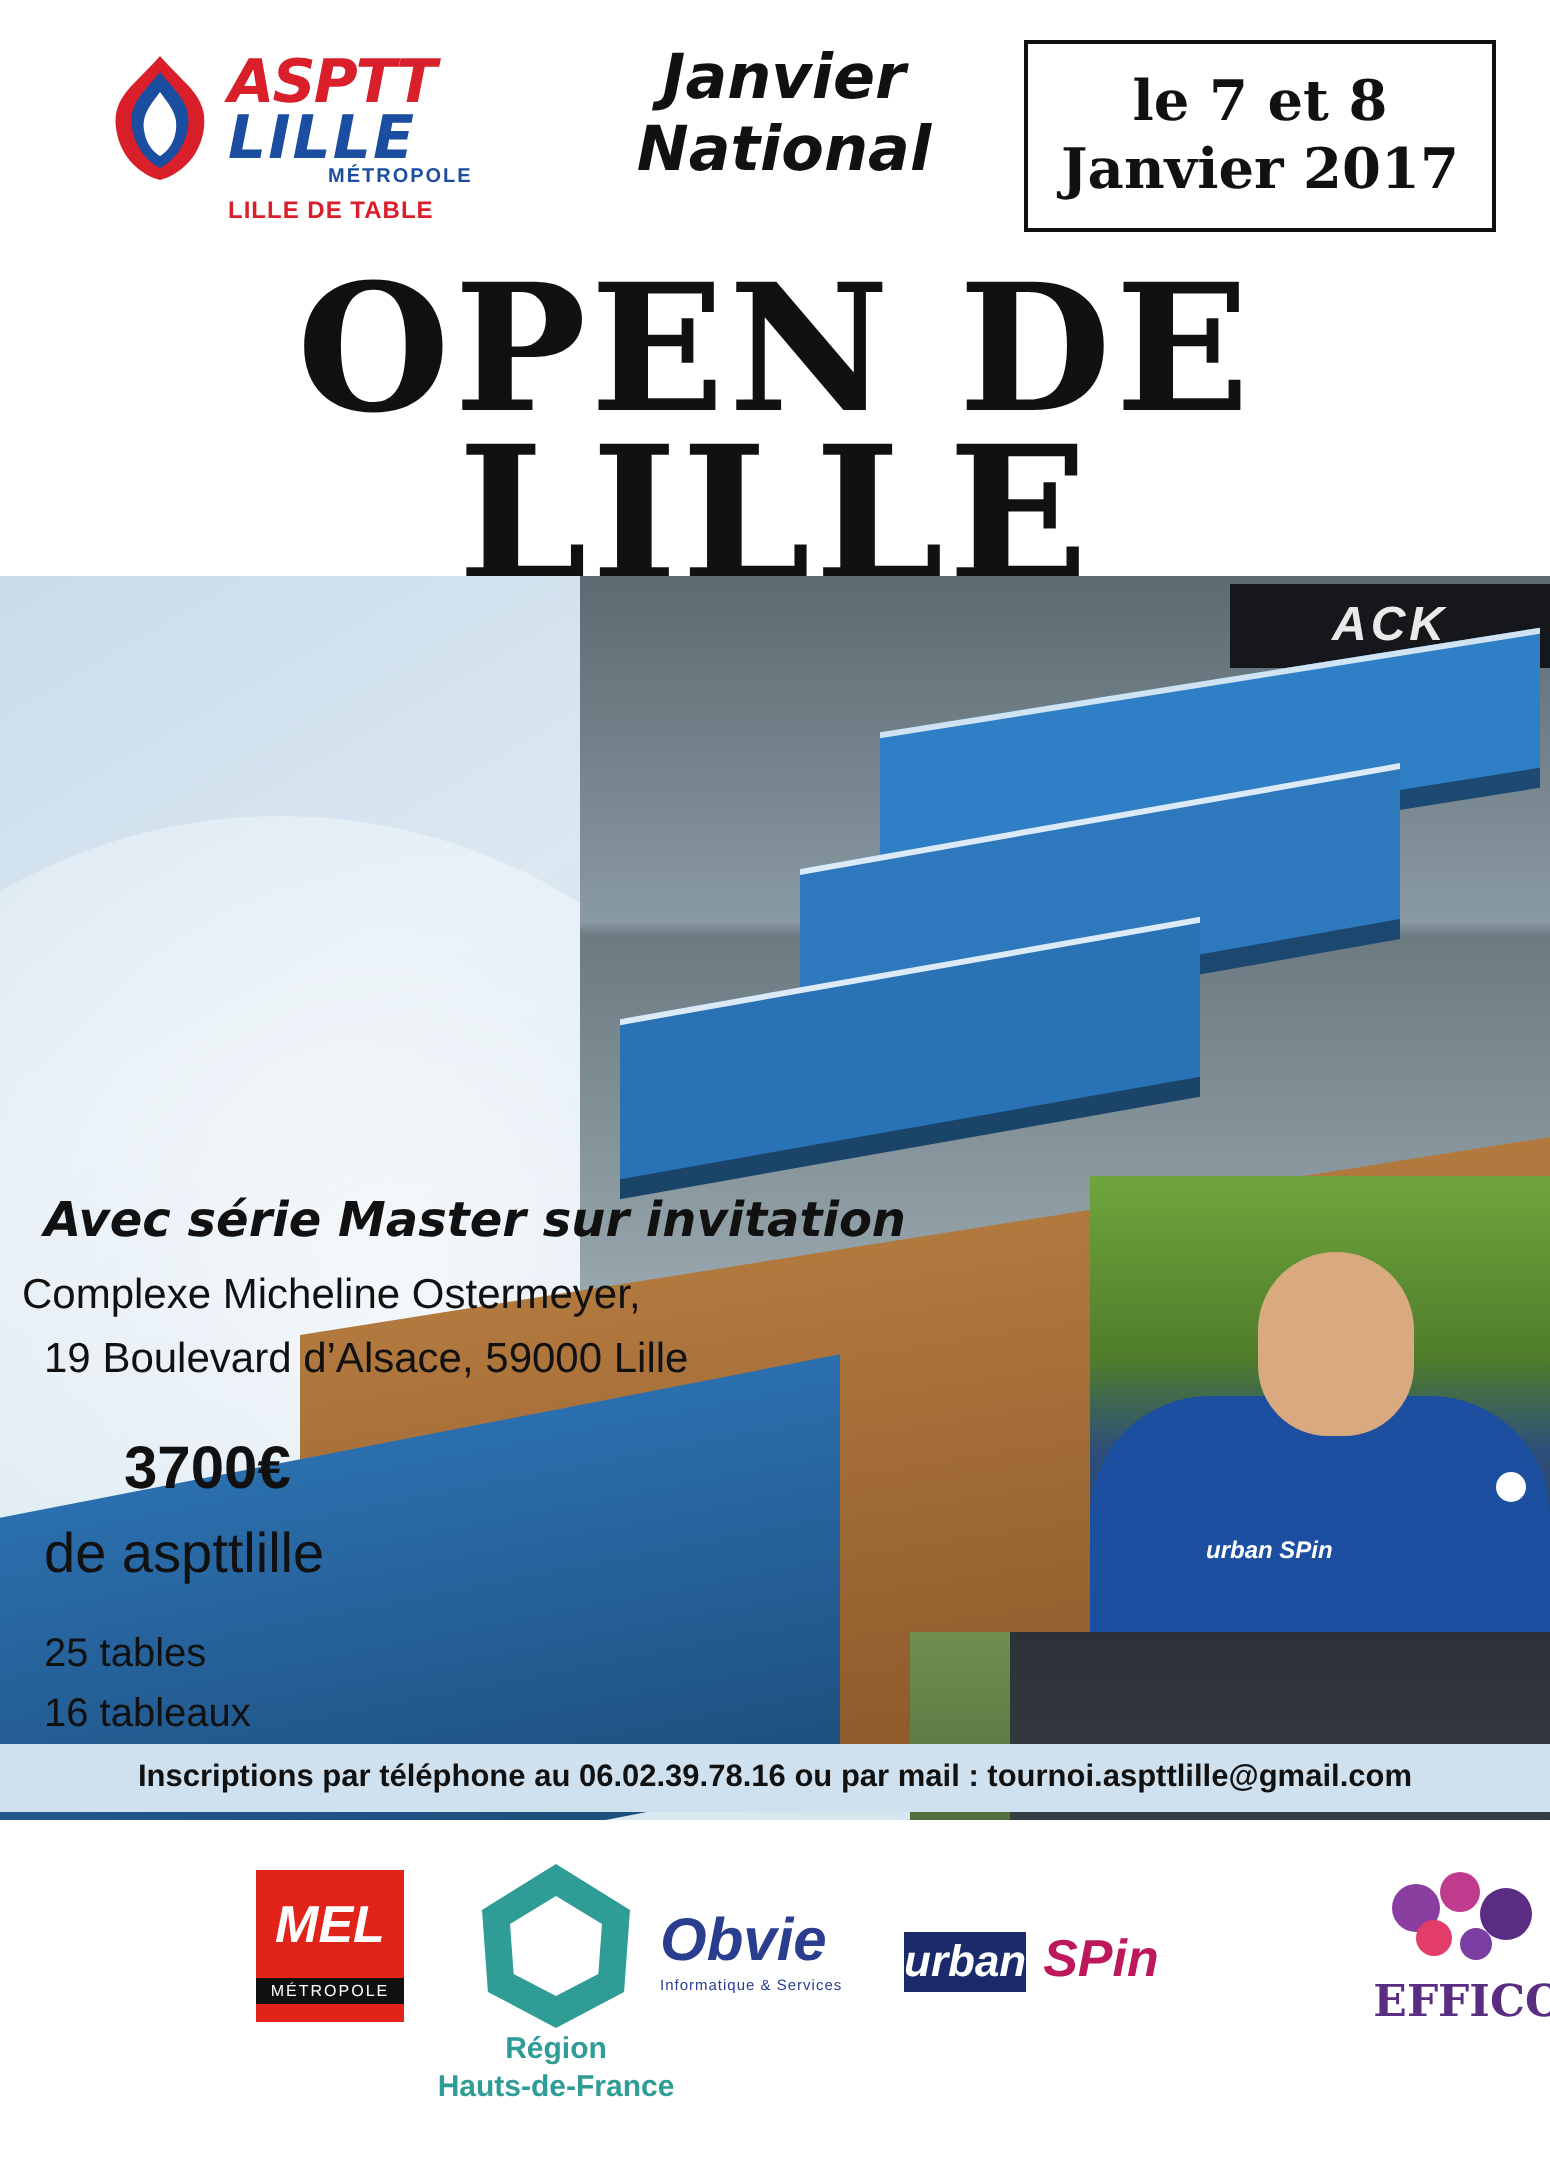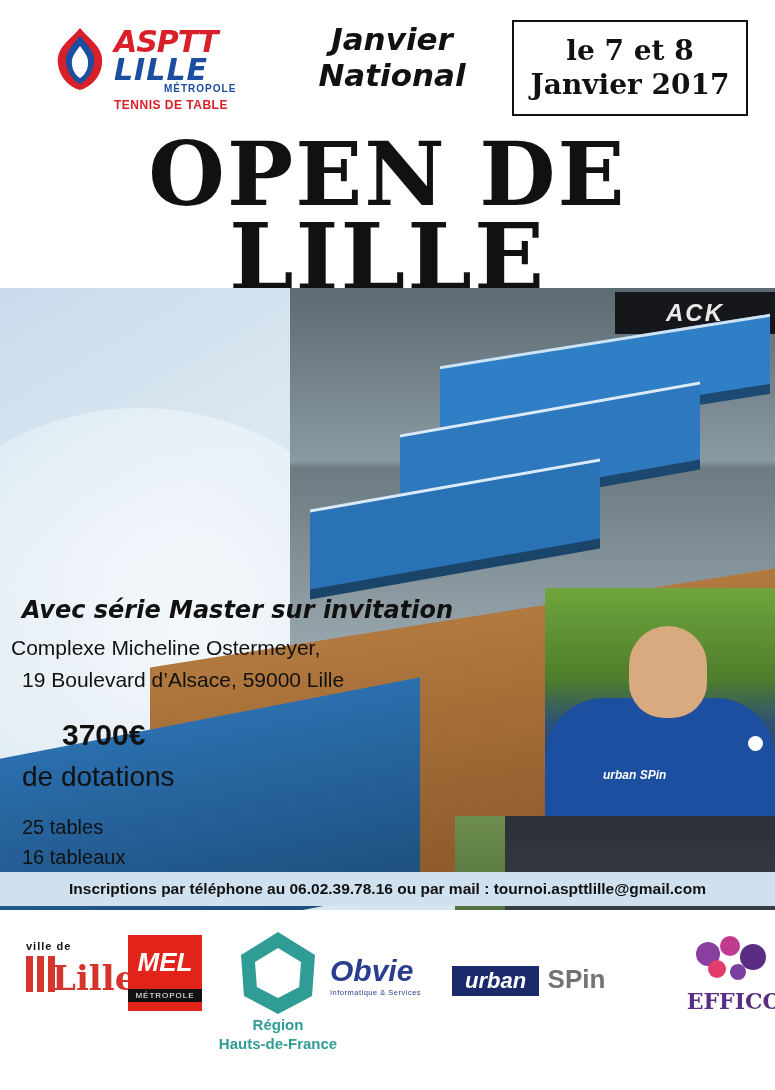--- a/index.html
+++ b/index.html
@@ -179,22 +179,22 @@
      background:#2f9c96; clip-path: polygon(50% 0, 100% 28%, 96% 78%, 50% 100%, 4% 78%, 0 28%);
      position:relative; }
   .sp-region .hex:after { content:""; position:absolute; left:14px; top:16px; width:46px; height:50px;
      background:#fff; clip-path: polygon(50% 0, 100% 28%, 96% 78%, 50% 100%, 4% 78%, 0 28%); }
   .sp-region .rt { font-size: 15px; color:#2f9c96; font-weight:bold; margin-top:2px; }
   .sp-obvie { left: 330px; top: 44px; width: 125px; }
   .sp-obvie .o { font-size: 30px; font-weight:bold; font-style:italic; color:#2a3d8f; }
   .sp-obvie .sub { font-size: 7.5px; color:#2a3d8f; letter-spacing:.5px; }
   .sp-urban { left: 452px; top: 54px; width: 180px; height: 40px; }
   .sp-urban .u { background:#1b2a6b; color:#fff; font-size:22px; font-weight:bold;
-     font-style:italic; padding:2px 13px; display:inline-block; }
-  .sp-urban .s { color:#737373; font-size:26px; font-weight:bold; 
+     font-style:italic; padding:2px 0; display:inline-block; }
+  .sp-urban .s { color:#be185d; font-size:26px; font-weight:bold; font-style:italic;
      display:inline-block; margin-left:4px; }
   .sp-effi { left: 686px; top: 26px; width: 120px; text-align:right; }
   .sp-effi .dots { position:relative; height:52px; }
   .sp-effi .dots i { position:absolute; border-radius:50%; display:block; }
   .sp-effi .d1 { left:10px; top:6px; width:24px; height:24px; background:#8a3fa0; }
   .sp-effi .d2 { left:34px; top:0px; width:20px; height:20px; background:#c03a8e; }
   .sp-effi .d3 { left:54px; top:8px; width:26px; height:26px; background:#5a2d82; }
   .sp-effi .d4 { left:22px; top:24px; width:18px; height:18px; background:#e23c6a; }
   .sp-effi .d5 { left:44px; top:28px; width:16px; height:16px; background:#7a3fa0; }
   .sp-effi .et { font-size: 22px; font-weight: bold; color:#5a2d82; font-family:"DejaVu Serif", serif; }
@@ -207,21 +207,21 @@
   <div class="header">
     <div class="logo-asptt">
       <svg class="logo-flame" viewBox="0 0 56 66">
         <path d="M28 2 C16 16, 4 22, 6 38 C8 54, 20 62, 28 64 C36 62, 48 54, 50 38 C52 22, 40 16, 28 2 Z" fill="#d81f2a"></path>
         <path d="M28 10 C20 20, 12 26, 14 38 C16 50, 24 56, 28 58 C32 56, 40 50, 42 38 C44 26, 36 20, 28 10 Z" fill="#1b4ea0"></path>
         <path d="M28 20 C23 27, 19 31, 20 39 C21 47, 26 51, 28 52 C30 51, 35 47, 36 39 C37 31, 33 27, 28 20 Z" fill="#ffffff"></path>
       </svg>
       <div class="txt-asptt">ASPTT</div>
       <div class="txt-lille">LILLE</div>
       <div class="txt-metro">MÉTROPOLE</div>
-      <div class="txt-tt">TENNIS DE TABLE</div>
+      <div class="txt-tt">LILLE DE TABLE</div>
     </div>
 
     <div class="tournoi">
       <div>Janvier</div>
       <div>National</div>
     </div>
 
     <div class="datebox">
       <div>le 7 et 8</div>
       <div>Janvier 2017</div>
@@ -263,40 +263,31 @@
       
       
     </div>
 
     <div class="ball"></div>
 
     <div class="t-master">Avec série Master sur invitation</div>
     <div class="t-addr1">Complexe Micheline Ostermeyer,</div>
     <div class="t-addr2">19 Boulevard d’Alsace, 59000 Lille</div>
     <div class="t-prize">3700€</div>
-    <div class="t-prize2">de dotations</div>
+    <div class="t-prize2">de aspttlille</div>
     <div class="t-l1">25 tables</div>
     <div class="t-l2">16 tableaux</div>
 
   </div>
 
   <div class="contact">
     <span>Inscriptions par téléphone au 06.02.39.78.16 ou par mail : tournoi.aspttlille@gmail.com</span>
   </div>
 
   <div class="sponsors">
-    <div class="sp sp-lille">
-      <div class="vdl">ville de</div>
-      <div class="bars">
-          <i></i>
-          <i></i>
-          <i></i>
-        </div>
-      <div class="lil">Lille</div>
-    </div>
 
     <div class="sp sp-mel">
       <div class="m">MEL</div>
       <div class="sub">MÉTROPOLE</div>
     </div>
 
     <div class="sp sp-region">
       <div class="hex"></div>
       <div class="rt">Région</div>
       <div class="rt">Hauts-de-France</div>

